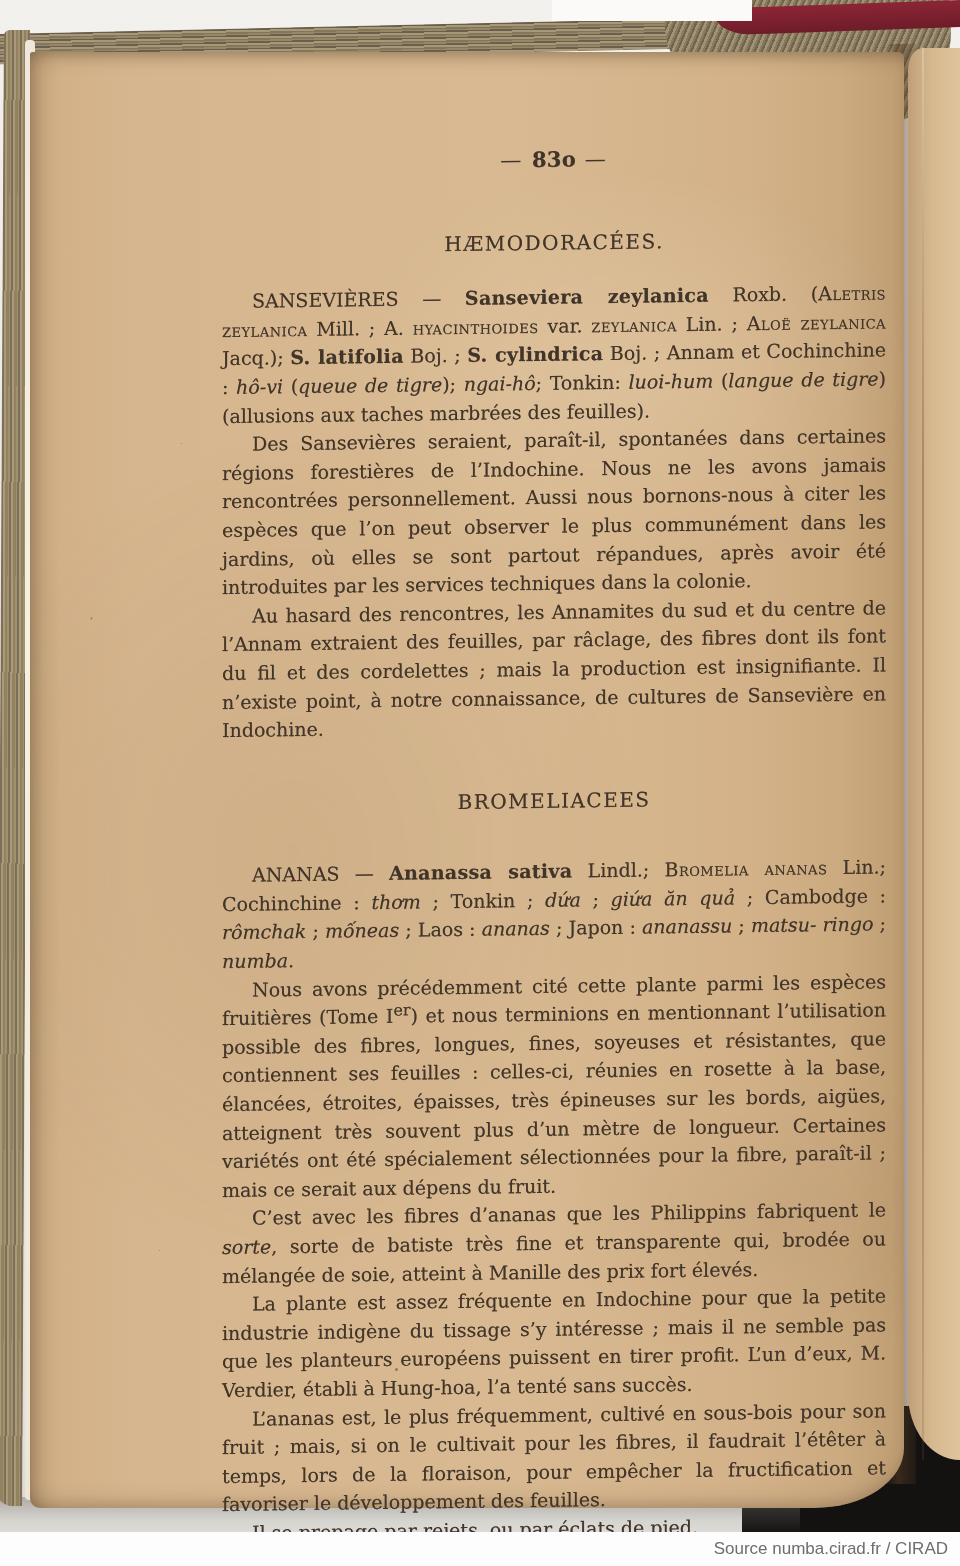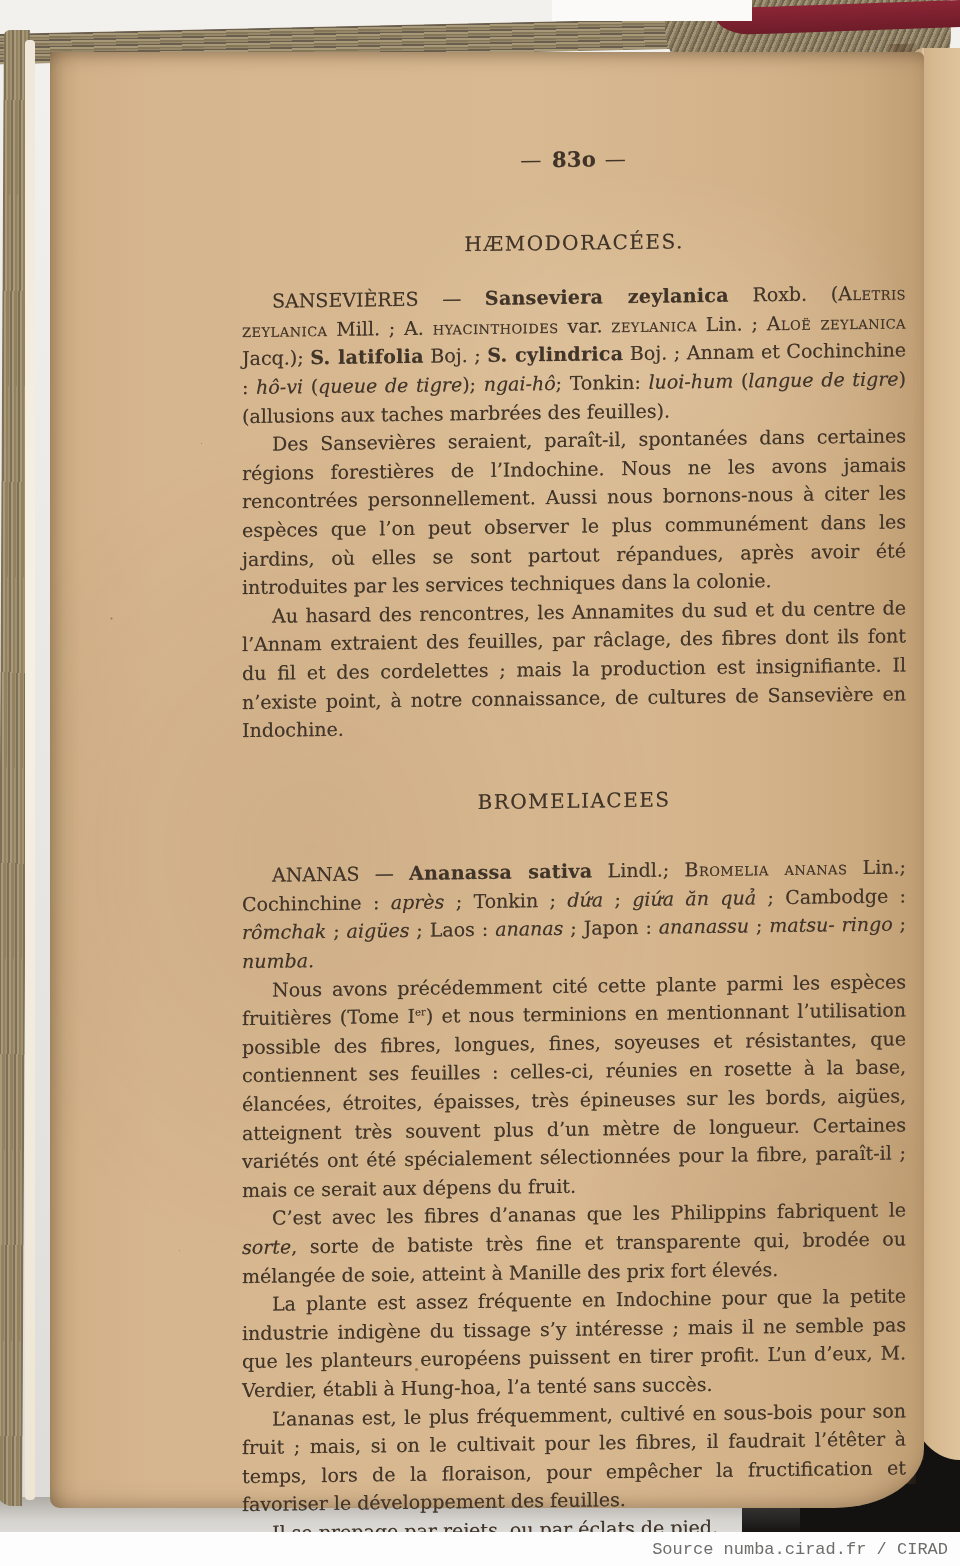--- a/index.html
+++ b/index.html
@@ -38,46 +38,46 @@
     background:linear-gradient(90deg,#bf9f78 0,#d6b88f 45%,#dfc49c 100%);
     border-top-left-radius:20px 30px;border-bottom-left-radius:70px 90px;}
   .page-next .crease{position:absolute;left:14px;top:0;width:2px;height:100%;
     background:linear-gradient(180deg,rgba(255,255,255,.25),rgba(121,90,58,.45) 30%,rgba(121,90,58,.4) 70%,rgba(121,90,58,.2));}
 
   .page{position:absolute;left:30px;top:52px;width:874px;height:1456px;
     background:linear-gradient(90deg,#c6a67c 0%,#d2b189 3.5%,#d6b68e 12%,#d8b991 55%,#d3b289 82%,#cbaa80 93%,#bf9d73 100%);
     border-radius:3px 6px 90px 10px / 3px 6px 60px 10px;
     box-shadow:inset 0 14px 18px -12px rgba(90,70,45,.55),
                inset 0 -16px 22px -16px rgba(90,70,45,.5),
-               inset 18px 0 26px -20px rgba(90,70,45,.6);margin-left:20px;}
+               inset 18px 0 26px -20px rgba(90,70,45,.6);}
   .page::before{content:"";position:absolute;inset:0;border-radius:inherit;pointer-events:none;
     background:radial-gradient(420px 300px at 68% 22%,rgba(255,244,220,.18),transparent 70%),
                radial-gradient(500px 600px at 30% 55%,rgba(120,90,55,.08),transparent 70%),
                radial-gradient(300px 220px at 85% 80%,rgba(120,90,55,.10),transparent 70%);}
   .specks{position:absolute;left:0;top:0;width:3px;height:3px;border-radius:50%;background:transparent;
     box-shadow:293px 332px 0 0 rgba(75,55,38,.5),481px 279px 0 -.5px rgba(75,55,38,.4),
       150px 390px 0 -1px rgba(75,55,38,.45),365px 1316px 0 0 rgba(75,55,38,.5),
       128px 1197px 0 -1px rgba(75,55,38,.4),835px 642px 0 -.5px rgba(75,55,38,.4),
       555px 1044px 0 -1px rgba(75,55,38,.35),60px 565px 0 -.5px rgba(75,55,38,.45);}
 
   .text-block{position:absolute;left:192px;top:98px;width:664px;color:#41352a;
     font-size:19px;line-height:28.6px;text-align:justify;
     transform:skewY(-.75deg);transform-origin:0 50%;
     text-shadow:.2px .2px .35px rgba(65,50,35,.55);}
   .pageno{text-align:center;font-size:21px;letter-spacing:2px;margin:0;}
   .sect{font-size:20px;font-weight:400;letter-spacing:1.5px;text-align:center;margin:54px 0 26px;}
   .sect2{margin:46px 0 42px;}
   .text-block p{margin:0;text-indent:30px;}
   .text-block b{font-weight:700;letter-spacing:.3px;}
   .sc{font-variant:small-caps;letter-spacing:.5px;}
-  sup{font-size:10px;line-height:0;vertical-align:super;}
+  sup{font-size:16px;line-height:0;vertical-align:super;}
 
   .footer-bar{position:absolute;left:0;top:1532px;width:960px;height:34px;background:#fdfdfd;
     display:flex;align-items:center;justify-content:flex-end;box-sizing:border-box;padding-right:12px;
-    font-family:Liberation Mono, monospace;font-size:17px;color:#6e6d6b;}
+    font-family:Liberation Sans, sans-serif;font-size:17px;color:#6e6d6b;}
 </style>
 </head>
 <body>
 
 <div class="scene">
 
   <div class="backdrop-black"></div>
   <div class="page-shadow"></div>
 
   <div class="edge-band"></div>
@@ -97,21 +97,21 @@
     <div class="specks"></div>
     <div class="text-block">
       <div class="pageno">— <b>83o</b> —</div>
 
       <h1 class="sect">HÆMODORACÉES.</h1>
       <p>SANSEVIÈRES — <b>Sanseviera zeylanica</b> Roxb. (<span class="sc">Aletris zeylanica</span> Mill. ; A. <span class="sc">hyacinthoides</span> var. <span class="sc">zeylanica</span> Lin. ; <span class="sc">Aloë zeylanica</span> Jacq.); <b>S. latifolia</b> Boj. ; <b>S. cylindrica</b> Boj. ; Annam et Cochinchine : <i>hô-vi</i> (<i>queue de tigre</i>); <i>ngai-hô</i>; Tonkin: <i>luoi-hum</i> (<i>langue de tigre</i>) (allusions aux taches marbrées des feuilles).</p>
       <p>Des Sansevières seraient, paraît-il, spontanées dans certaines régions forestières de l’Indochine. Nous ne les avons jamais rencontrées personnellement. Aussi nous bornons-nous à citer les espèces que l’on peut observer le plus communément dans les jardins, où elles se sont partout répandues, après avoir été introduites par les services techniques dans la colonie.</p>
       <p>Au hasard des rencontres, les Annamites du sud et du centre de l’Annam extraient des feuilles, par râclage, des fibres dont ils font du fil et des cordelettes ; mais la production est insignifiante. Il n’existe point, à notre connaissance, de cultures de Sansevière en Indochine.</p>
 
       <h1 class="sect sect2">BROMELIACEES</h1>
-      <p>ANANAS — <b>Ananassa sativa</b> Lindl.; <span class="sc">Bromelia ananas</span> Lin.; Cochinchine : <i>après</i> ; Tonkin ; <i>dứa</i> ; <i>giứa ăn quả</i> ; Cambodge : <i>rômchak</i> ; <i>aigües</i> ; Laos : <i>ananas</i> ; Japon : <i>ananassu</i> ; <i>matsu- ringo</i> ; <i>numba</i>.</p>
+      <p>ANANAS — <b>Ananassa sativa</b> Lindl.; <span class="sc">Bromelia ananas</span> Lin.; Cochinchine : <i>thơm</i> ; Tonkin ; <i>dứa</i> ; <i>giứa ăn quả</i> ; Cambodge : <i>rômchak</i> ; <i>mốneas</i> ; Laos : <i>ananas</i> ; Japon : <i>ananassu</i> ; <i>matsu- ringo</i> ; <i>numba</i>.</p>
       <p>Nous avons précédemment cité cette plante parmi les espèces fruitières (Tome I<sup>er</sup>) et nous terminions en mentionnant l’utilisation possible des fibres, longues, fines, soyeuses et résistantes, que contiennent ses feuilles : celles-ci, réunies en rosette à la base, élancées, étroites, épaisses, très épineuses sur les bords, aigües, atteignent très souvent plus d’un mètre de longueur. Certaines variétés ont été spécialement sélectionnées pour la fibre, paraît-il ; mais ce serait aux dépens du fruit.</p>
       <p>C’est avec les fibres d’ananas que les Philippins fabriquent le <i>sorte</i>, sorte de batiste très fine et transparente qui, brodée ou mélangée de soie, atteint à Manille des prix fort élevés.</p>
       <p>La plante est assez fréquente en Indochine pour que la petite industrie indigène du tissage s’y intéresse ; mais il ne semble pas que les planteurs européens puissent en tirer profit. L’un d’eux, M. Verdier, établi à Hung-hoa, l’a tenté sans succès.</p>
       <p>L’ananas est, le plus fréquemment, cultivé en sous-bois pour son fruit ; mais, si on le cultivait pour les fibres, il faudrait l’étêter à temps, lors de la floraison, pour empêcher la fructification et favoriser le développement des feuilles.</p>
       <p>Il se propage par rejets, ou par éclats de pied.</p>
     </div>
   </div>
 
   <div class="footer-bar">
     <span>Source numba.cirad.fr / CIRAD</span>

